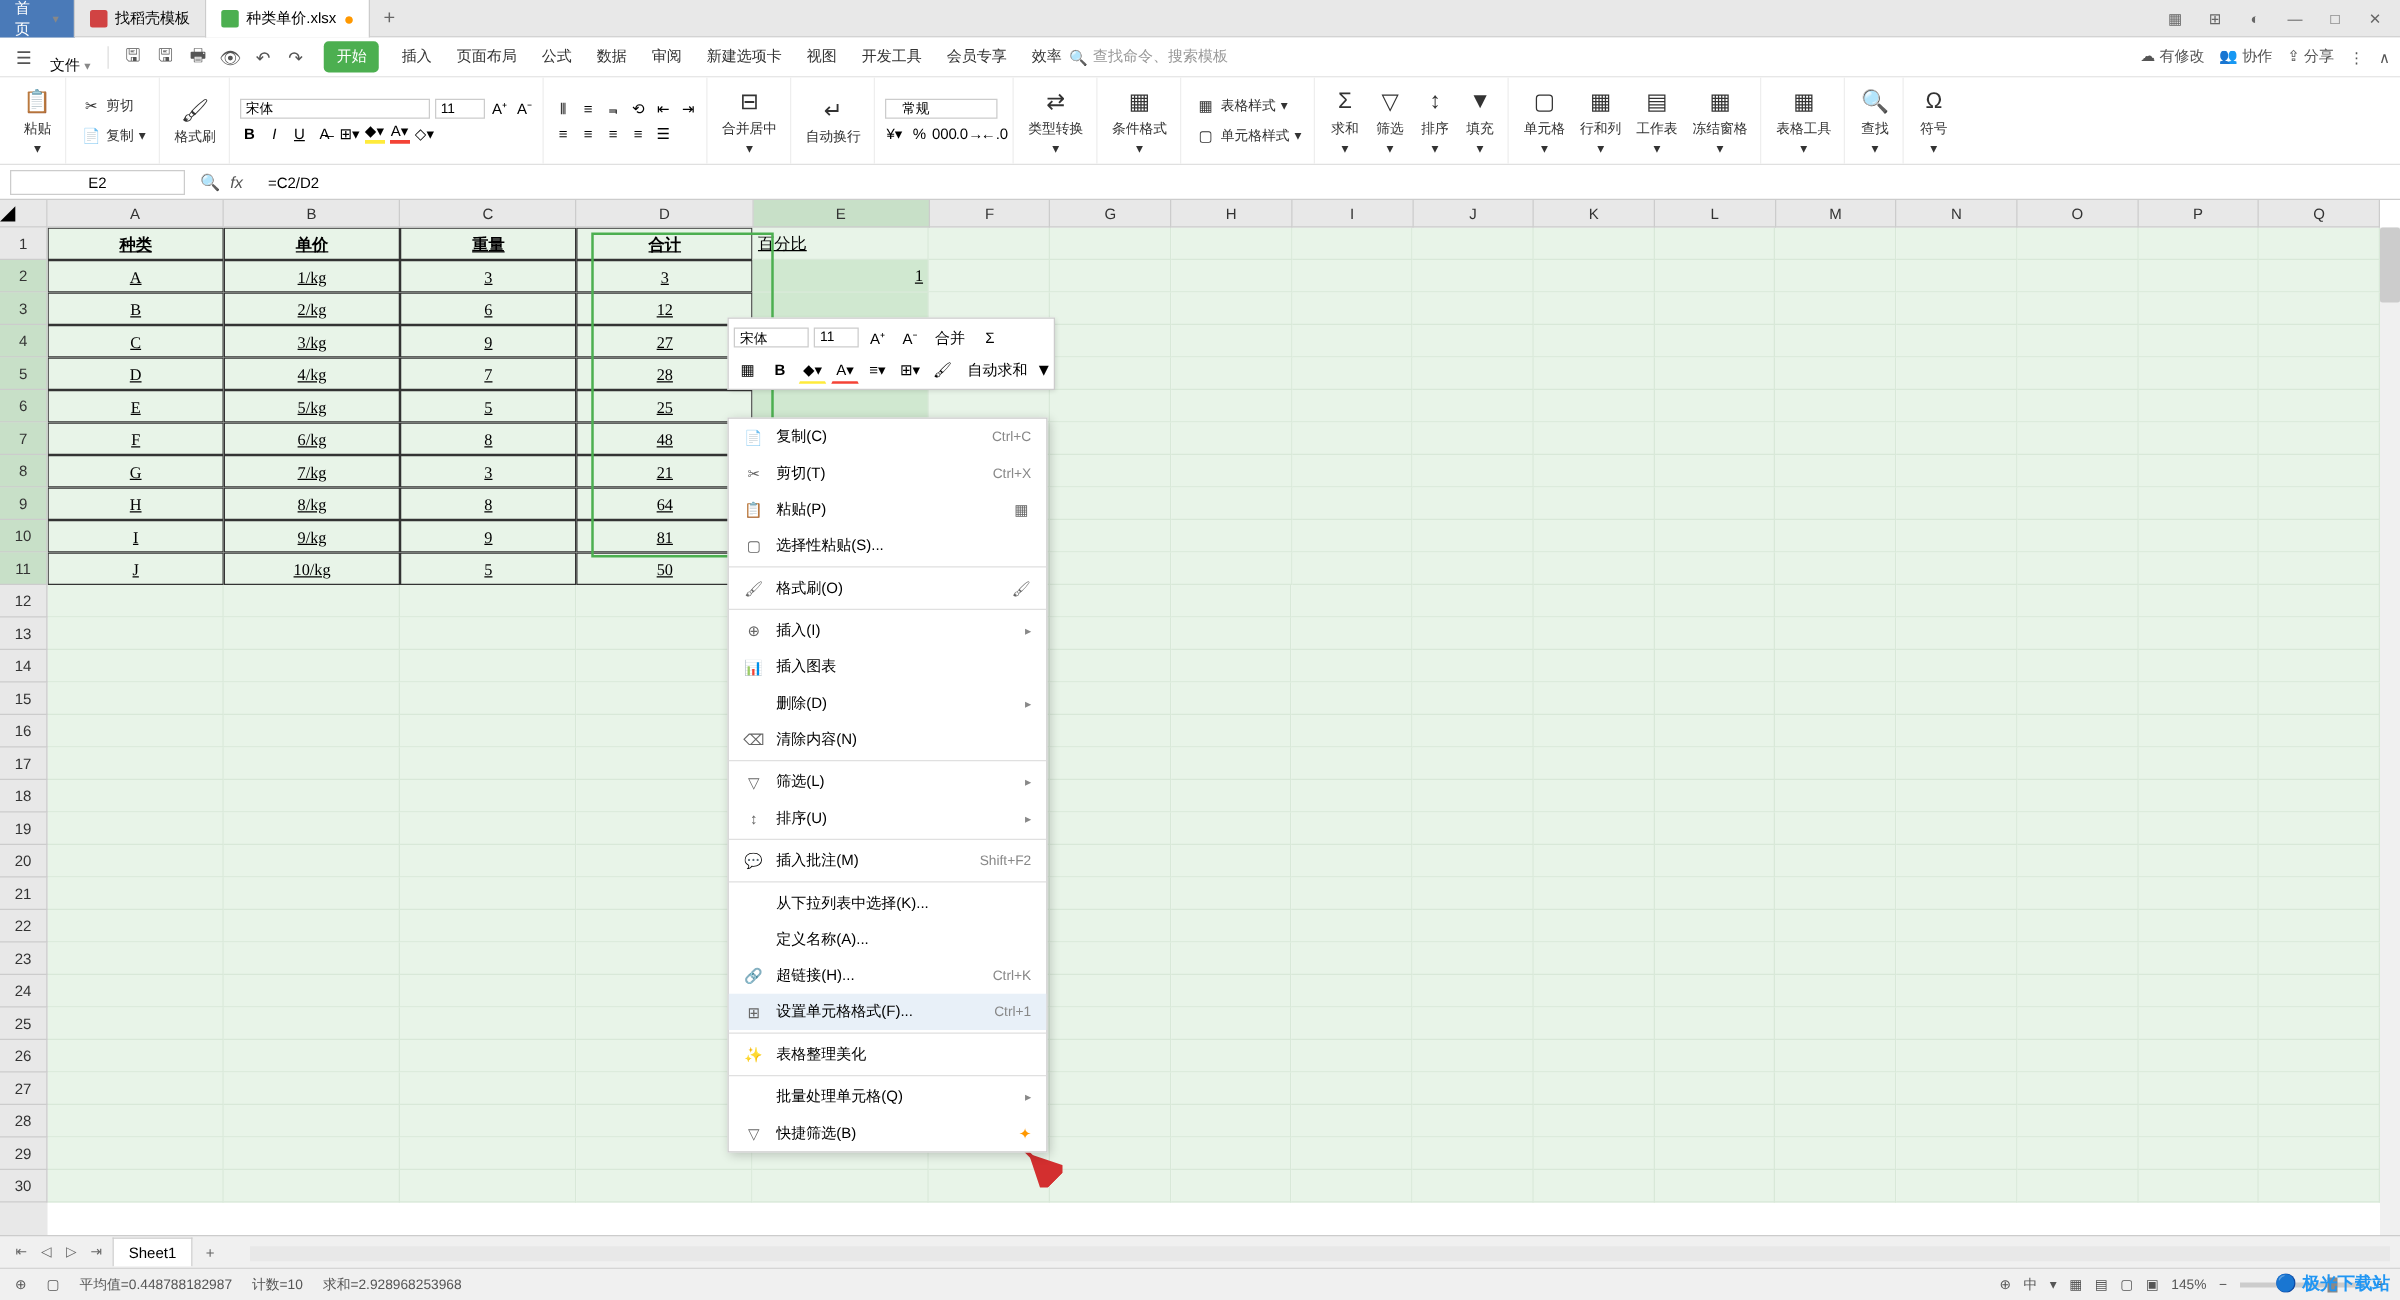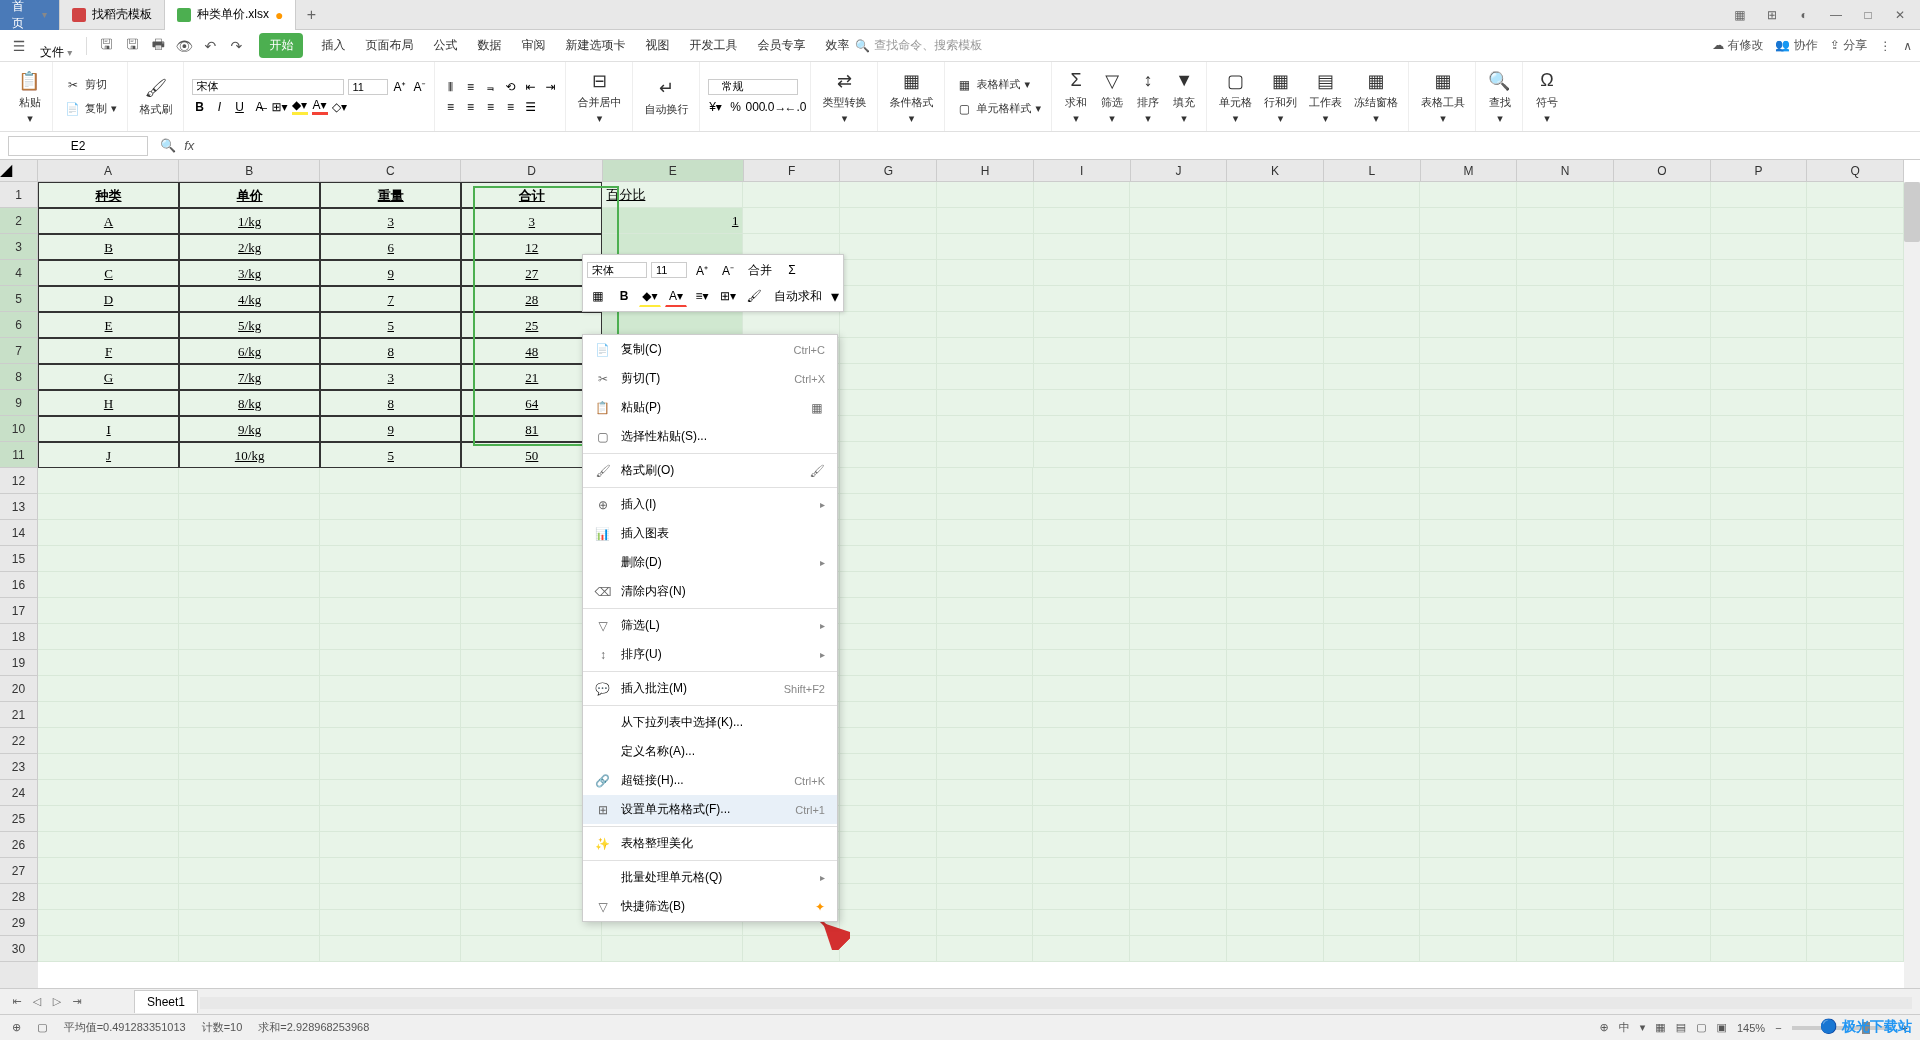--- a/index.html
+++ b/index.html
@@ -87,21 +87,21 @@
 .mini-btn { width: 22px; height: 22px; display: flex; align-items: center; justify-content: center; font-size: 12px; cursor: pointer; border: 1px solid transparent; }
 .mini-select { font-size: 11px; border: 1px solid #ccc; padding: 1px 4px; }
 
 
 .arrow { position: absolute; z-index: 99; pointer-events: none; }
 
 
 .sheet-tabs { height: 26px; background: #f0f0f0; display: flex; align-items: center; border-top: 1px solid #ccc; padding: 0 8px; gap: 4px; font-size: 12px; position: relative; }
 .sheet-nav { display: flex; gap: 2px; }
 .sheet-nav-btn { width: 18px; height: 18px; display: flex; align-items: center; justify-content: center; color: #666; cursor: pointer; font-size: 11px; }
-.sheet-tab { padding: 4px 12px; background: #fff; border: 1px solid #ccc; border-bottom: none; cursor: pointer; margin-left: 44px; }
+.sheet-tab { padding: 4px 12px; background: #fff; border: 1px solid #ccc; border-bottom: none; cursor: pointer; }
 .sheet-add { width: 20px; text-align: center; color: #666; cursor: pointer; }
 .sheet-scroll { position: absolute; right: 8px; bottom: 4px; left: 200px; height: 14px; display: flex; align-items: center; }
 .sheet-scroll-track { flex: 1; height: 12px; background: #e8e8e8; position: relative; }
 
 
 .status-bar { height: 26px; background: #f0f0f0; display: flex; align-items: center; padding: 0 12px; font-size: 11px; color: #555; gap: 16px; border-top: 1px solid #ccc; }
 .status-right { margin-left: auto; display: flex; align-items: center; gap: 10px; }
 .zoom-slider { width: 100px; height: 4px; background: #ccc; position: relative; }
 .zoom-thumb { position: absolute; width: 8px; height: 12px; background: #888; top: -4px; left: 70%; }
 
@@ -297,20 +297,21 @@
     <div class="ribbon-big-btn"><div class="ribbon-big-icon">Ω</div><span>符号</span>▾</div>
   </div>
 </div>
 
 <div class="formula-bar">
   <input class="name-box" value="E2" style="">
   <div class="formula-icons">
     <span>🔍</span>
     <span><i>fx</i></span>
   </div>
+  <input class="formula-input" value="=C2/D2" style="">
 </div>
 
 <div class="grid-container">
   <div class="grid-corner">◢</div>
   <div class="col-headers" id="col-headers">
       <div class="col-header wide">A</div>
       <div class="col-header wide">B</div>
       <div class="col-header wide">C</div>
       <div class="col-header wide">D</div>
       <div class="col-header wide selected">E</div>
@@ -1078,21 +1079,21 @@
   <div class="sheet-tab">Sheet1</div>
   <div class="sheet-add">+</div>
   <div class="sheet-scroll">
       <div class="sheet-scroll-track"></div>
     </div>
 </div>
 
 <div class="status-bar">
   <span>⊕</span>
   <span>▢</span>
-  <span>平均值=0.491283351013</span>
+  <span>平均值=0.448788182987</span>
   <span>计数=10</span>
   <span>求和=2.928968253968</span>
   <div class="status-right">
     <span>⊕</span>
     <span>中</span>▾
     <span>▦</span>
     <span>▤</span>
     <span>▢</span>
     <span>▣</span>
     <span>145%</span>

